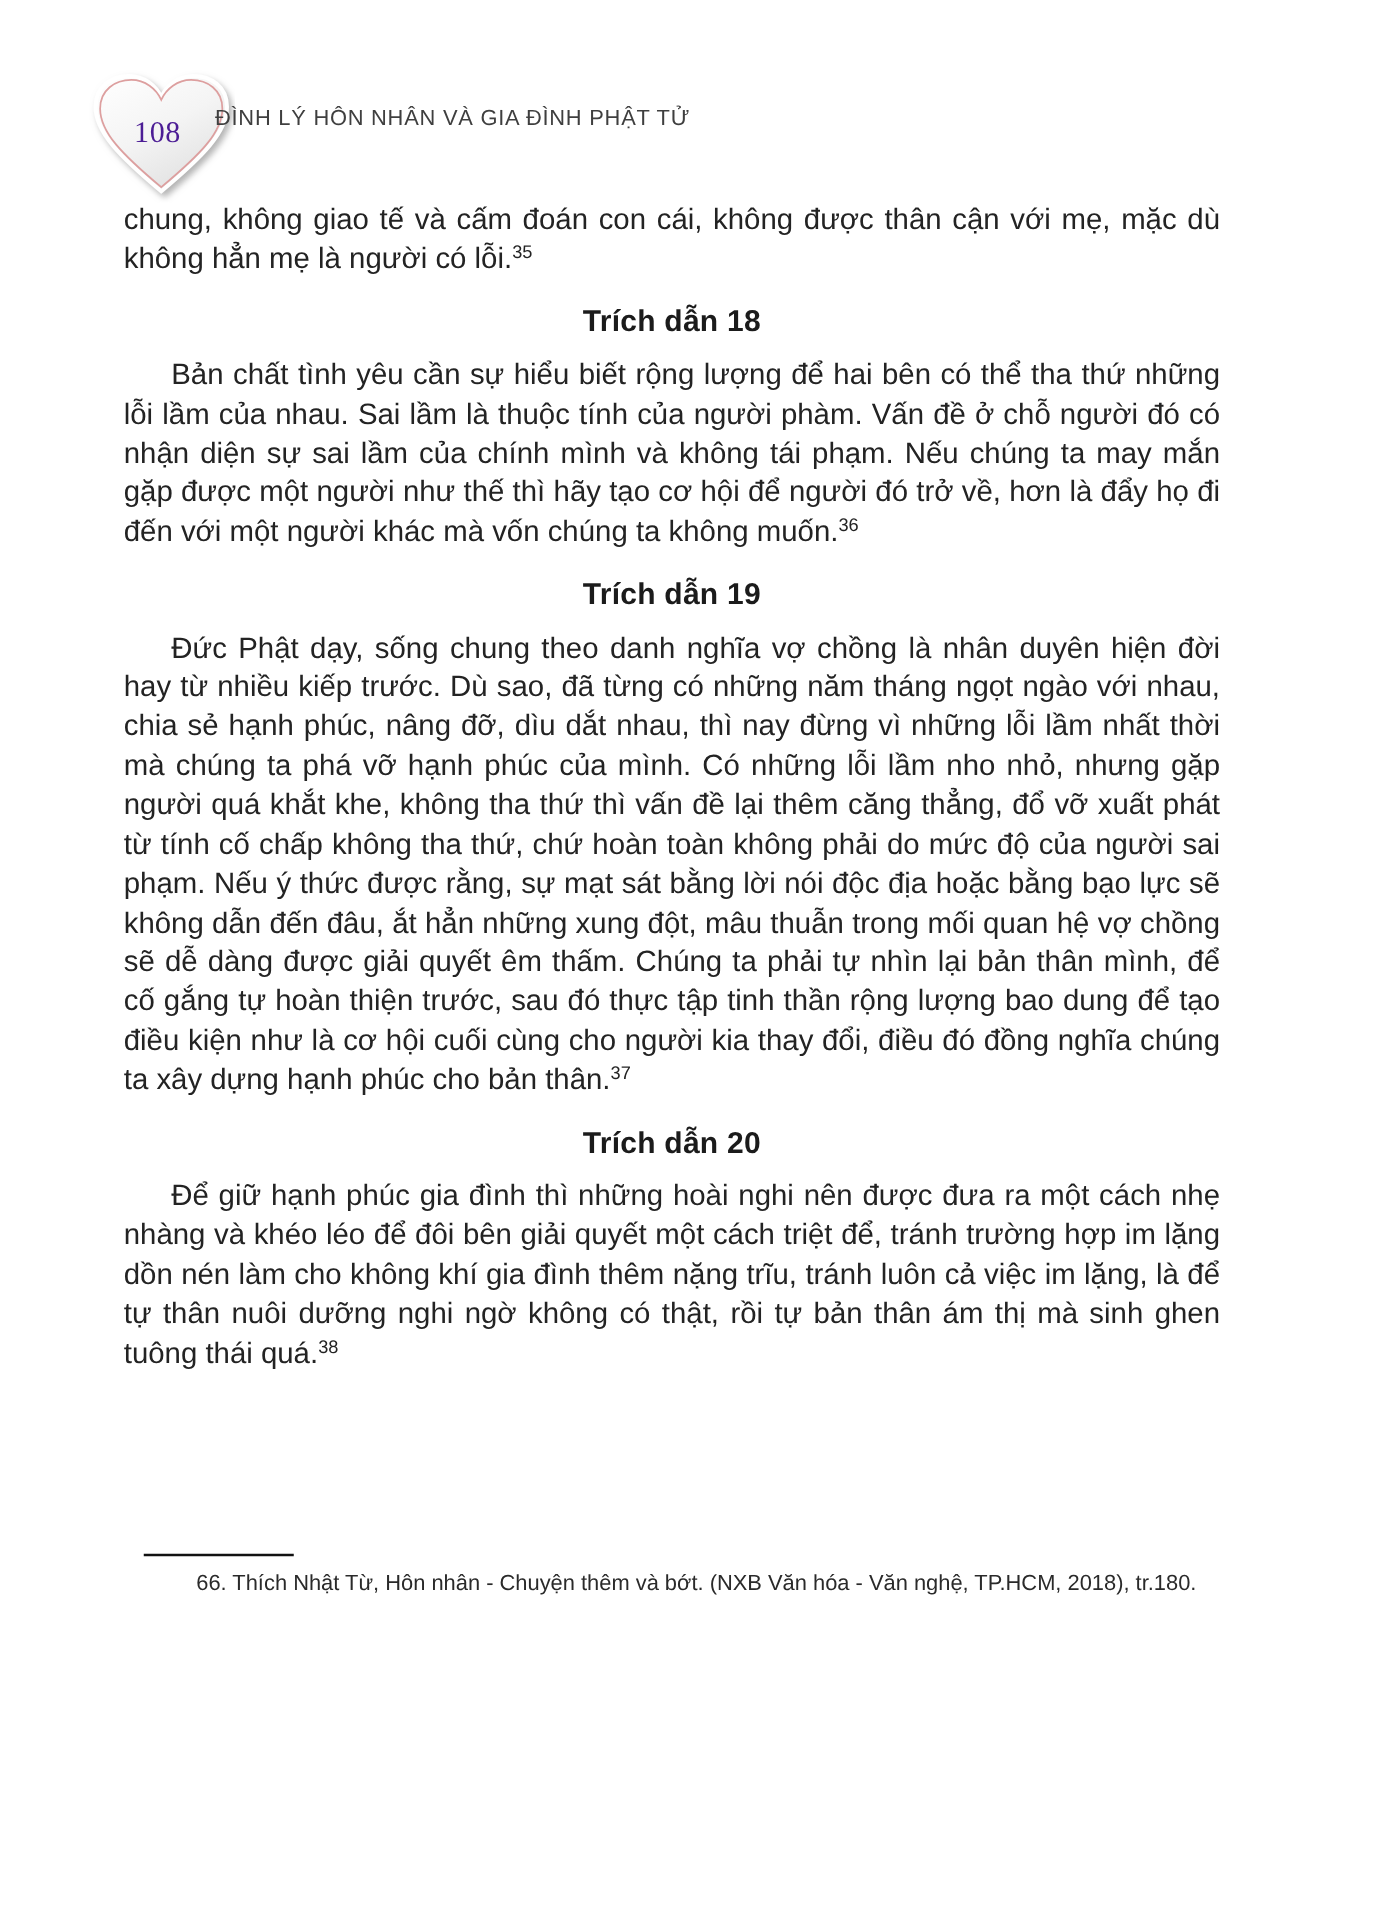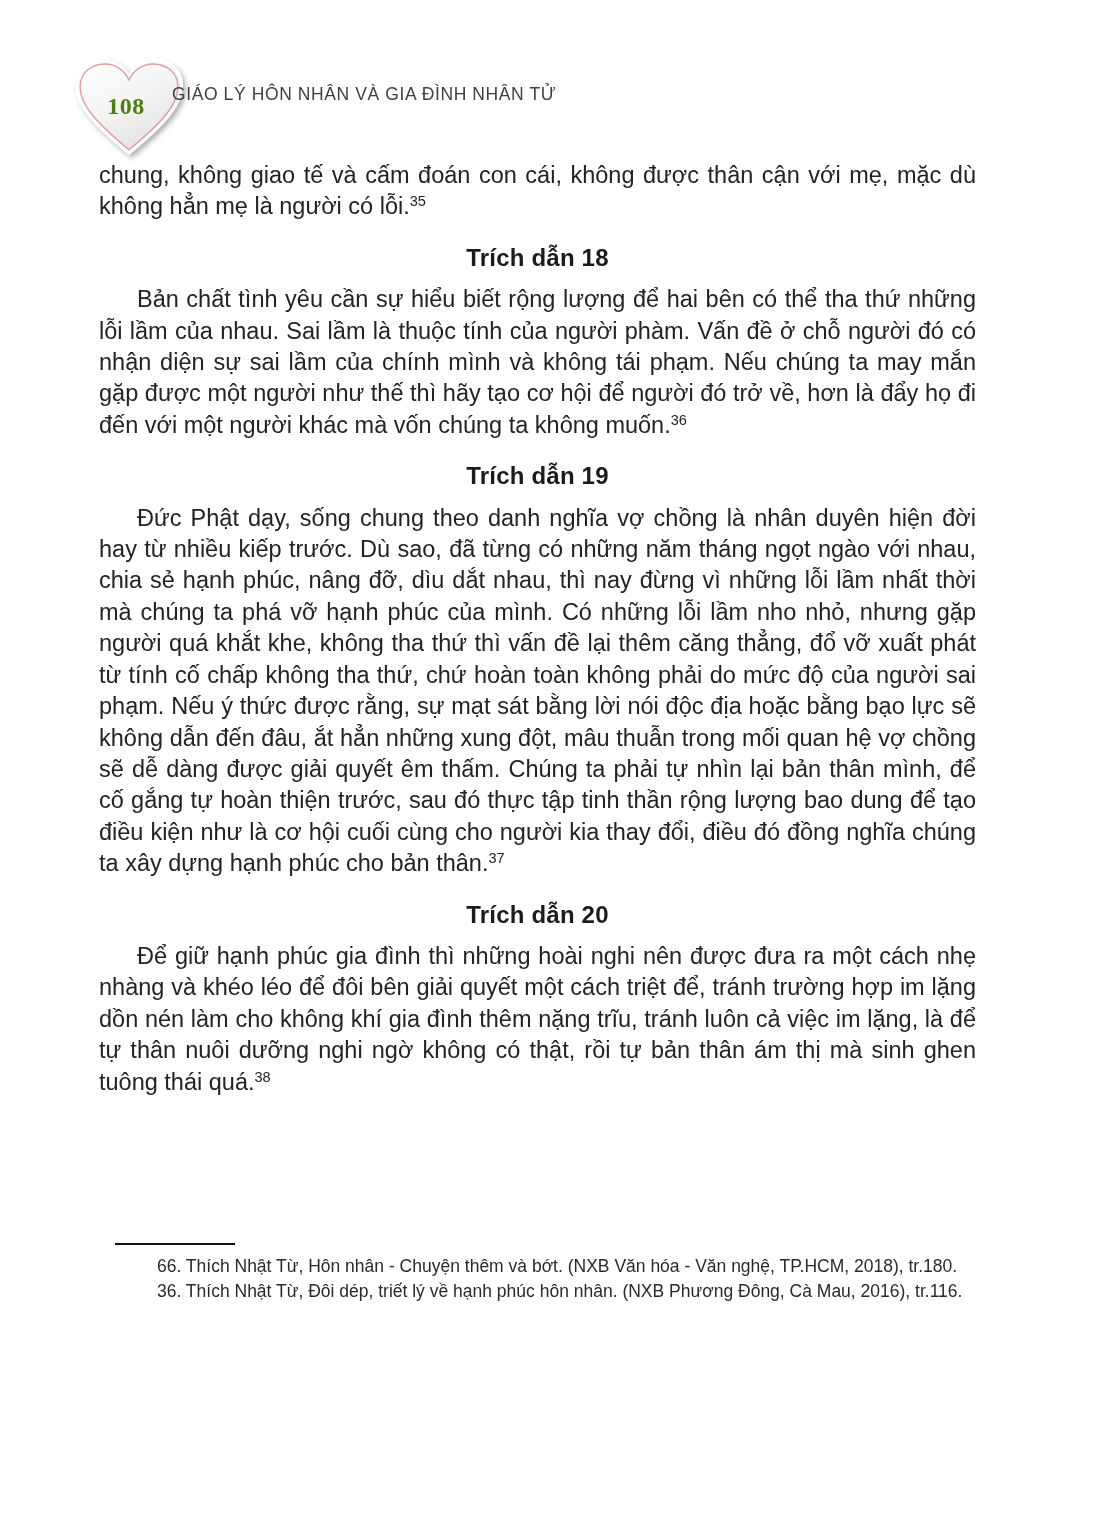--- a/index.html
+++ b/index.html
@@ -14,21 +14,21 @@
   .page{position:relative;width:1106px;height:1531px;}
 
   
   .header{position:absolute;top:0;left:0;width:100%;height:165px;}
   .heart-badge{position:absolute;left:70px;top:56px;width:118px;height:106px;}
   .heart-badge svg{display:block;}
   .page-number{
     position:absolute;left:50%;top:50%;
     transform:translate(-58%,-58%);
     font-family:"Liberation Serif","DejaVu Serif",serif;
-    font-size:24px;font-weight:700;color:#4d7c0f;letter-spacing:.5px;
+    font-size:24px;font-weight:400;color:#4c1d95;letter-spacing:.5px;
   }
   .running-title{
     position:absolute;left:172px;top:84px;
     font-size:17.5px;color:#3f3f3f;letter-spacing:.6px;
     white-space:nowrap;
   }
 
   
   .content{
     position:absolute;top:160px;left:99px;width:877px;
@@ -81,21 +81,21 @@
             </filter>
           </defs>
           <g filter="url(#heartShadow)">
             <path d="M55,90 C24,64 6,46 6,27 C6,12 18,4 31,4 C42,4 51,11 55,20 C59,11 68,4 79,4 C92,4 104,12 104,27 C104,46 86,64 55,90 Z" fill="url(#heartGrad)" stroke="#ffffff" stroke-width="3"></path>
             <path d="M55,90 C24,64 6,46 6,27 C6,12 18,4 31,4 C42,4 51,11 55,20 C59,11 68,4 79,4 C92,4 104,12 104,27 C104,46 86,64 55,90 Z" fill="none" stroke="#dd9f9f" stroke-width="1.4" transform="translate(55,47) scale(0.93) translate(-55,-47)"></path>
           </g>
         </svg>
       </span>
       <span class="page-number">108</span>
     </div>
-    <div class="running-title">GIÁO LÝ HÔN NHÂN VÀ GIA ĐÌNH NHÂN TỬ</div>
+    <div class="running-title">ĐÌNH LÝ HÔN NHÂN VÀ GIA ĐÌNH PHẬT TỬ</div>
   </div>
 
   <div class="content">
 
     <p class="para para-continued"><span>chung, không giao tế và cấm đoán con cái, không được thân cận với mẹ, mặc dù không hẳn mẹ là người có lỗi.</span><sup class="fn-ref">35</sup></p>
 
     <h2 class="quote-heading">Trích dẫn 18</h2>
     <p class="para"><span>Bản chất tình yêu cần sự hiểu biết rộng lượng để hai bên có thể tha thứ những lỗi lầm của nhau. Sai lầm là thuộc tính của người phàm. Vấn đề ở chỗ người đó có nhận diện sự sai lầm của chính mình và không tái phạm. Nếu chúng ta may mắn gặp được một người như thế thì hãy tạo cơ hội để người đó trở về, hơn là đẩy họ đi đến với một người khác mà vốn chúng ta không muốn.</span><sup class="fn-ref">36</sup></p>
 
     <h2 class="quote-heading">Trích dẫn 19</h2>
@@ -104,18 +104,17 @@
     <h2 class="quote-heading">Trích dẫn 20</h2>
     <p class="para"><span>Để giữ hạnh phúc gia đình thì những hoài nghi nên được đưa ra một cách nhẹ nhàng và khéo léo để đôi bên giải quyết một cách triệt để, tránh trường hợp im lặng dồn nén làm cho không khí gia đình thêm nặng trĩu, tránh luôn cả việc im lặng, là để tự thân nuôi dưỡng nghi ngờ không có thật, rồi tự bản thân ám thị mà sinh ghen tuông thái quá.</span><sup class="fn-ref">38</sup></p>
 
   </div>
 
   <div class="footnotes">
     <div class="fn-rule"></div>
 
     <p class="footnote"><span>66. Thích Nhật Từ, </span><span class="fn-title">Hôn nhân - Chuyện thêm và bớt.</span><span> (NXB Văn hóa - Văn nghệ, TP.HCM, 2018), tr.180.</span></p>
 
-    <p class="footnote"><span>36. Thích Nhật Từ, </span><span class="fn-title">Đôi dép, triết lý về hạnh phúc hôn nhân.</span><span> (NXB Phương Đông, Cà Mau, 2016), tr.116.</span></p>
 
 
   </div>
 
 </div>
 
 </body></html>

